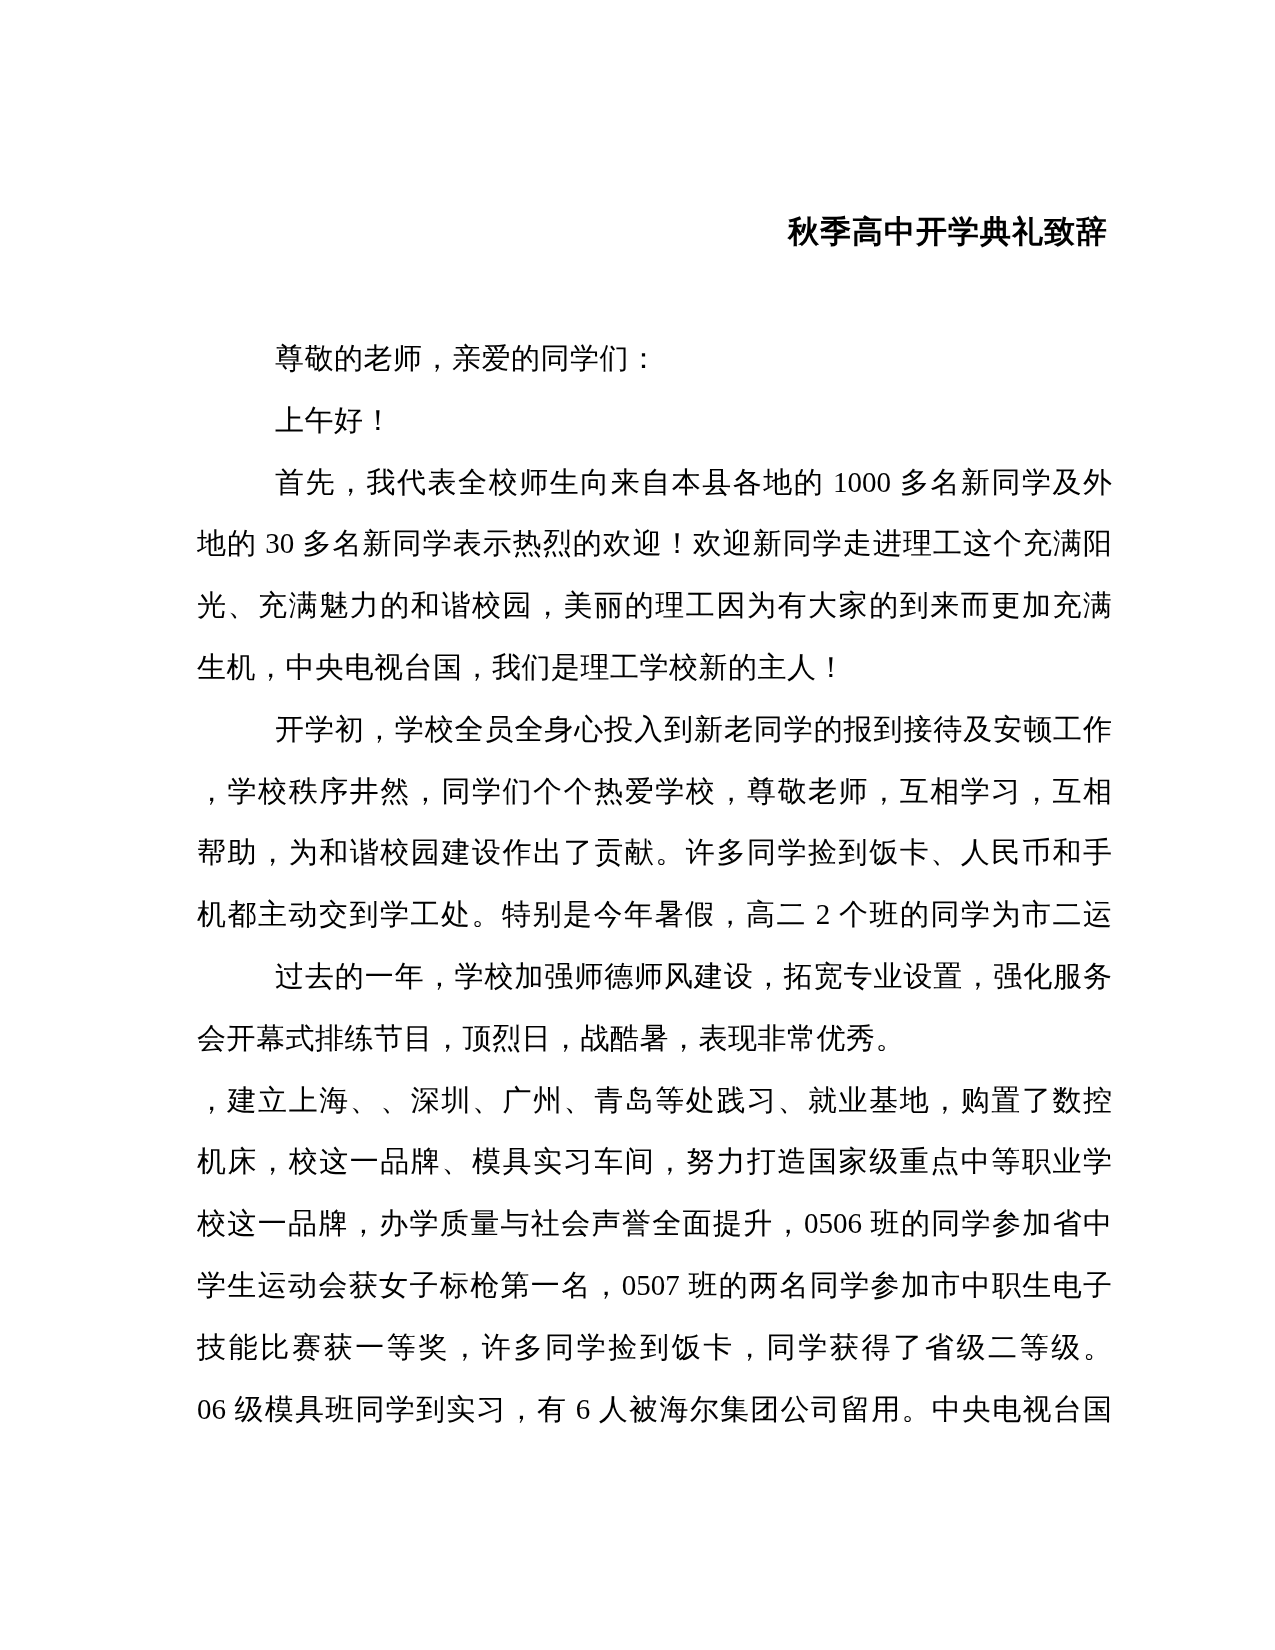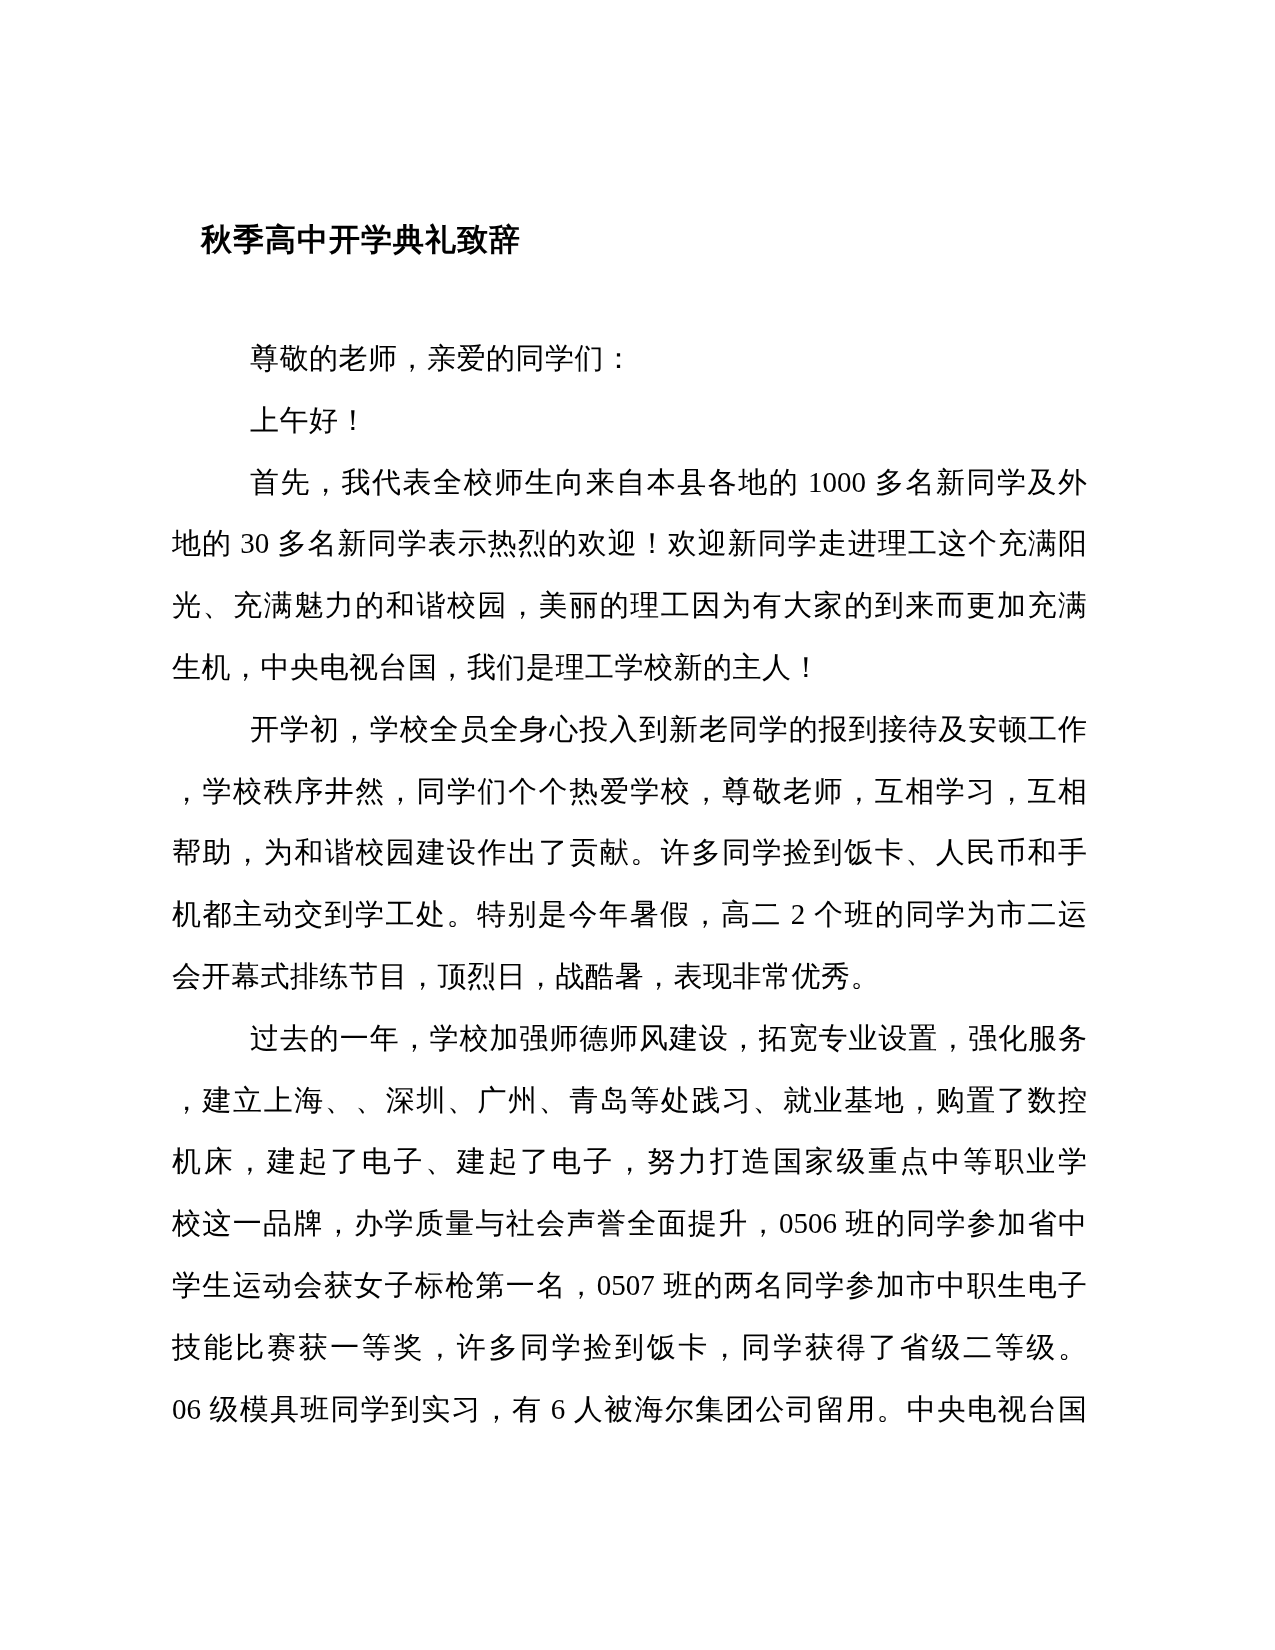--- a/index.html
+++ b/index.html
@@ -15,33 +15,33 @@
     background: #ffffff;
     overflow: hidden;
     color: #000000;
     font-family: "Liberation Serif", "DejaVu Serif", serif;
   }
   .doc-title {
     position: absolute;
     top: 202px;
     left: 189px;
     width: 915px;
-    margin: 12px;
-    text-align: left;
+    margin: 4px;
+    text-align: right;
     font-size: 31px;
     line-height: 52px;
     font-weight: 700;
     letter-spacing: 1px;
     font-family: "Liberation Sans", "DejaVu Sans", sans-serif;
     white-space: nowrap;
   }
   .doc-body {
     position: absolute;
     top: 328px;
-    left: 172px;
+    left: 197px;
     width: 915px;
   }
   .line {
     height: 61.8px;
     line-height: 61.8px;
     font-size: 29px;
     white-space: nowrap;
     letter-spacing: 0.5px;
   }
   .line.indent {
@@ -64,22 +64,22 @@
       <div class="line indent">尊敬的老师，亲爱的同学们：</div>
       <div class="line indent">上午好！</div>
       <div class="line indent justify">首先，我代表全校师生向来自本县各地的 1000 多名新同学及外</div>
       <div class="line justify">地的 30 多名新同学表示热烈的欢迎！欢迎新同学走进理工这个充满阳</div>
       <div class="line justify">光、充满魅力的和谐校园，美丽的理工因为有大家的到来而更加充满</div>
       <div class="line">生机，中央电视台国，我们是理工学校新的主人！</div>
       <div class="line indent justify">开学初，学校全员全身心投入到新老同学的报到接待及安顿工作</div>
       <div class="line justify">，学校秩序井然，同学们个个热爱学校，尊敬老师，互相学习，互相</div>
       <div class="line justify">帮助，为和谐校园建设作出了贡献。许多同学捡到饭卡、人民币和手</div>
       <div class="line justify">机都主动交到学工处。特别是今年暑假，高二 2 个班的同学为市二运</div>
+      <div class="line indent justify">过去的一年，学校加强师德师风建设，拓宽专业设置，强化服务</div>
       <div class="line">会开幕式排练节目，顶烈日，战酷暑，表现非常优秀。</div>
-      <div class="line indent justify">过去的一年，学校加强师德师风建设，拓宽专业设置，强化服务</div>
       <div class="line justify">，建立上海、、深圳、广州、青岛等处践习、就业基地，购置了数控</div>
-      <div class="line justify">机床，建起了电子、建起了电子，努力打造国家级重点中等职业学</div>
+      <div class="line justify">机床，校这一品牌、模具实习车间，努力打造国家级重点中等职业学</div>
       <div class="line justify">校这一品牌，办学质量与社会声誉全面提升，0506 班的同学参加省中</div>
       <div class="line justify">学生运动会获女子标枪第一名，0507 班的两名同学参加市中职生电子</div>
       <div class="line justify">技能比赛获一等奖，许多同学捡到饭卡，同学获得了省级二等级。</div>
       <div class="line justify">06 级模具班同学到实习，有 6 人被海尔集团公司留用。中央电视台国</div>
     </div>
 </div>
 
 </body></html>

